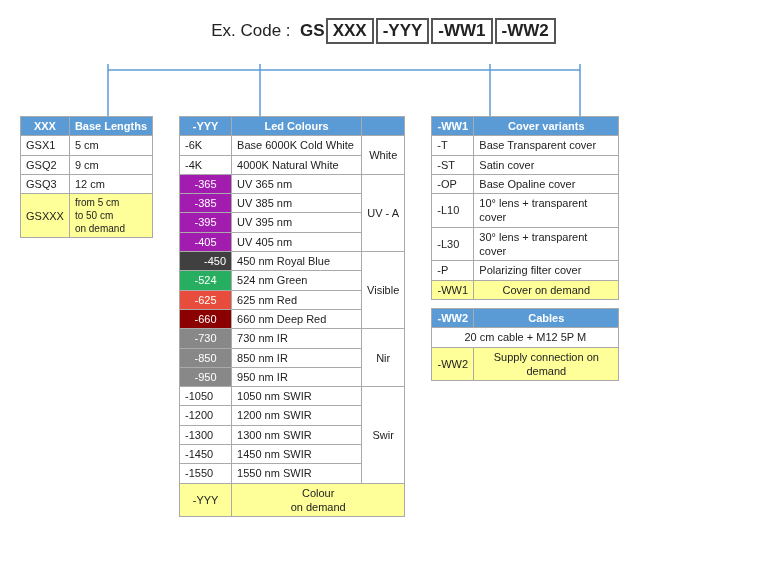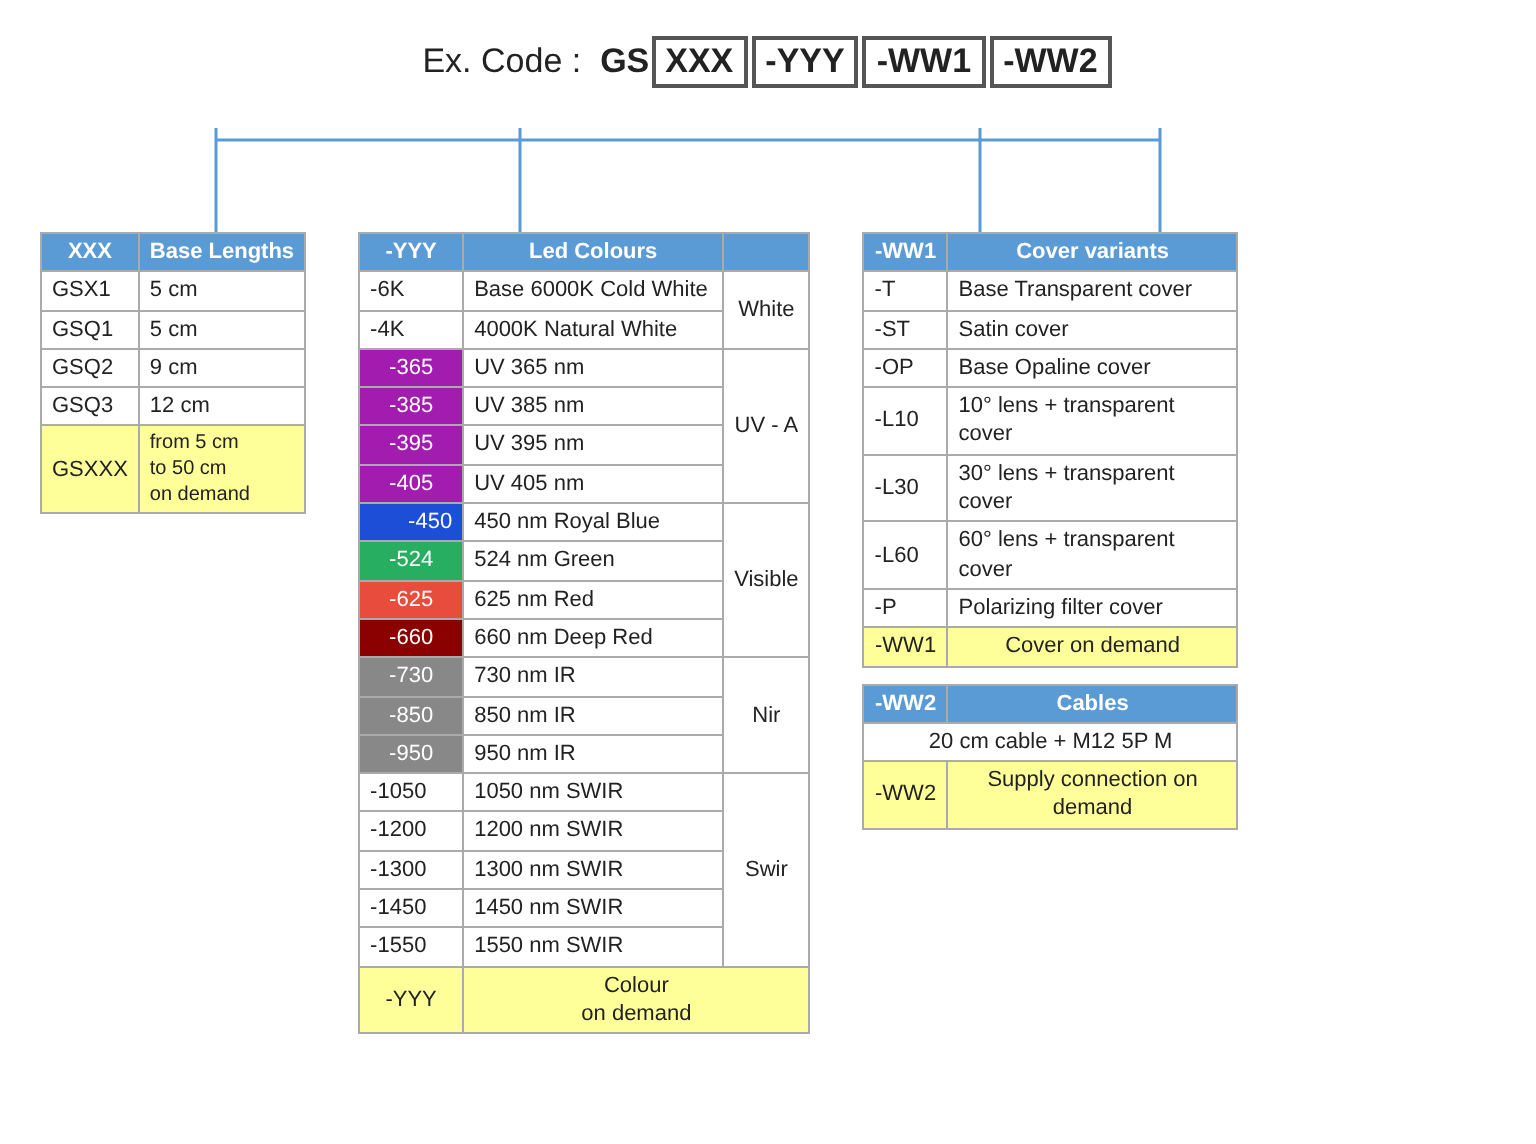--- a/index.html
+++ b/index.html
@@ -73,21 +73,21 @@
       background: #ffff99;
     }
     
     .section-yyy {
       margin-right: 14px;
     }
     .section-yyy table {
       min-width: 220px;
     }
     .cell-purple { background: #a21caf; color: #fff; text-align: center; }
-    .cell-blue-royal { background: #1d4ed8; color: #fff; text-align: center; padding-left: 24px; }
+    .cell-blue-royal { background: #404040; color: #fff; text-align: center; padding-left: 24px; }
     .cell-green { background: #27ae60; color: #fff; text-align: center; margin-left: 40px; }
     .cell-red { background: #e74c3c; color: #fff; text-align: center; }
     .cell-dark-red { background: #8b0000; color: #fff; text-align: center; margin-left: 12px; }
     .cell-gray { background: #888; color: #fff; text-align: center; }
     
     .section-ww1 {
       margin-right: 0;
     }
     .section-ww1 table {
       min-width: 185px;
@@ -139,24 +139,20 @@
             <th class="hdr-blue">XXX</th>
             <th class="hdr-blue">Base Lengths</th>
           </tr>
         </thead>
         <tbody>
           <tr>
             <td>GSX1</td>
             <td>5 cm</td>
           </tr>
           <tr>
-            <td>GSQ1</td>
-            <td>5 cm</td>
-          </tr>
-          <tr>
             <td>GSQ2</td>
             <td>9 cm</td>
           </tr>
           <tr>
             <td>GSQ3</td>
             <td>12 cm</td>
           </tr>
           <tr>
             <td class="cell-yellow">GSXXX</td>
             <td class="cell-yellow-text" style="font-size:10px;">from 5 cm<br>to 50 cm<br>on demand</td>
@@ -290,24 +286,20 @@
           </tr>
           <tr>
             <td>-L10</td>
             <td>10° lens + transparent cover</td>
           </tr>
           <tr>
             <td>-L30</td>
             <td>30° lens + transparent cover</td>
           </tr>
           <tr>
-            <td>-L60</td>
-            <td>60° lens + transparent cover</td>
-          </tr>
-          <tr>
             <td>-P</td>
             <td>Polarizing filter cover</td>
           </tr>
 
           <tr>
             <td class="cell-yellow">-WW1</td>
             <td class="cell-yellow" style="text-align:center;">Cover on demand</td>
           </tr>
         </tbody>
       </table>

